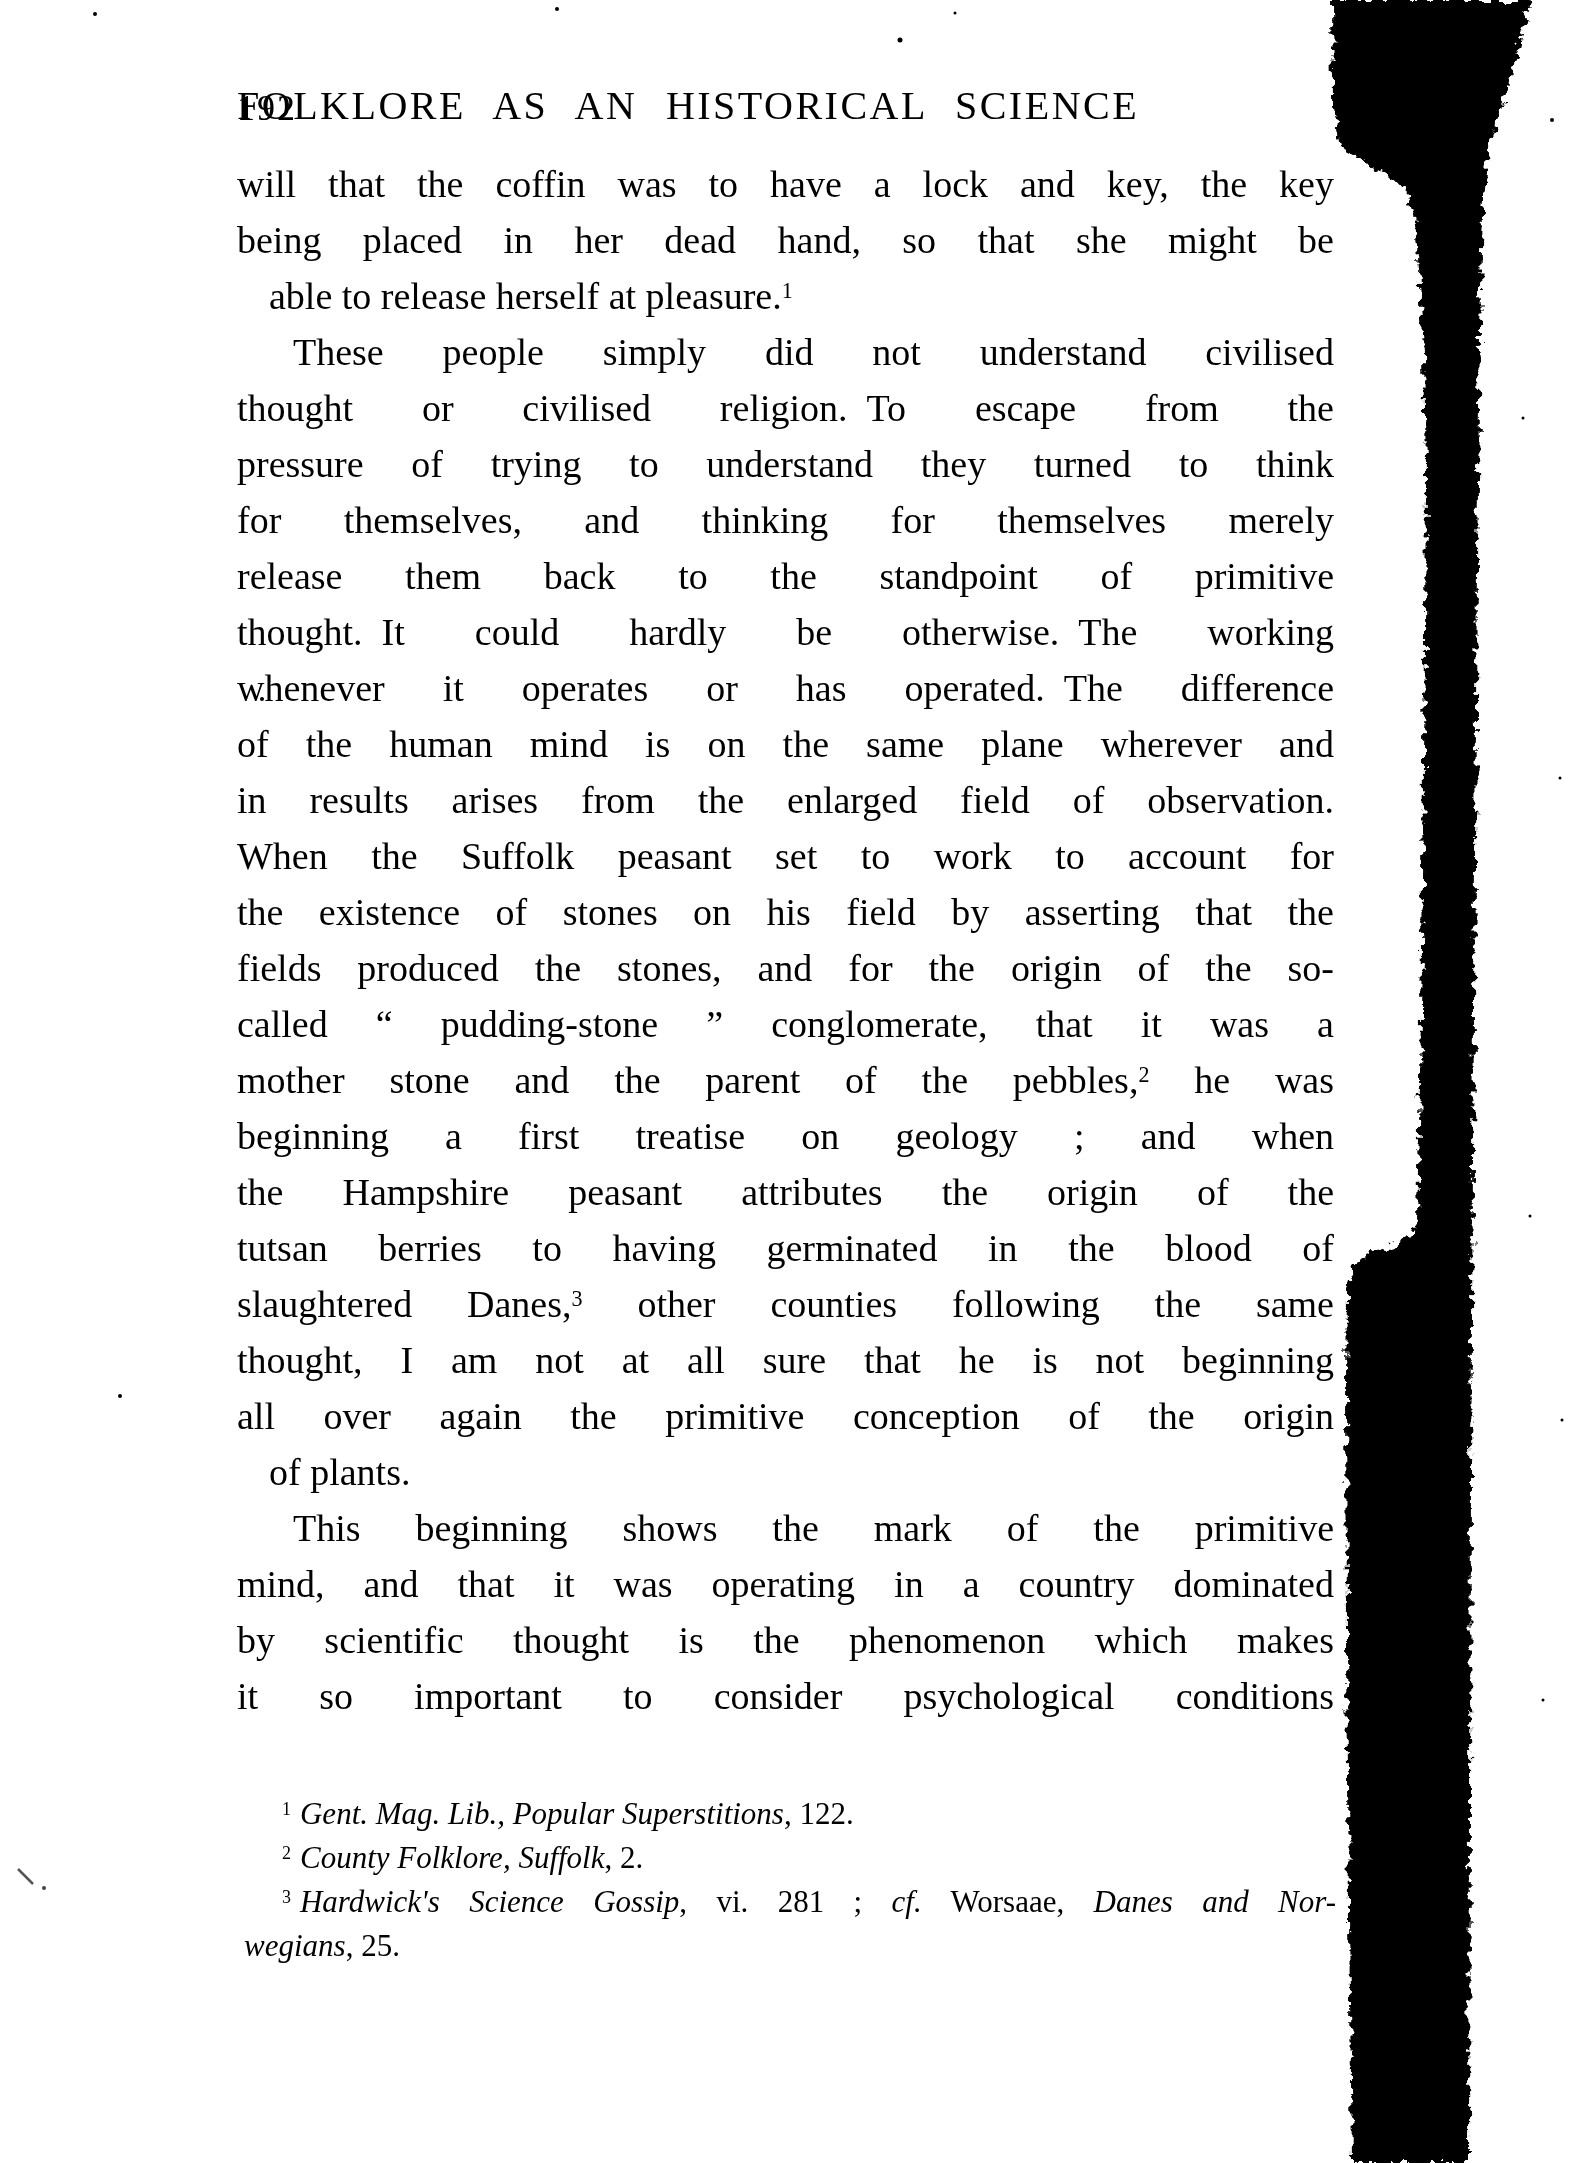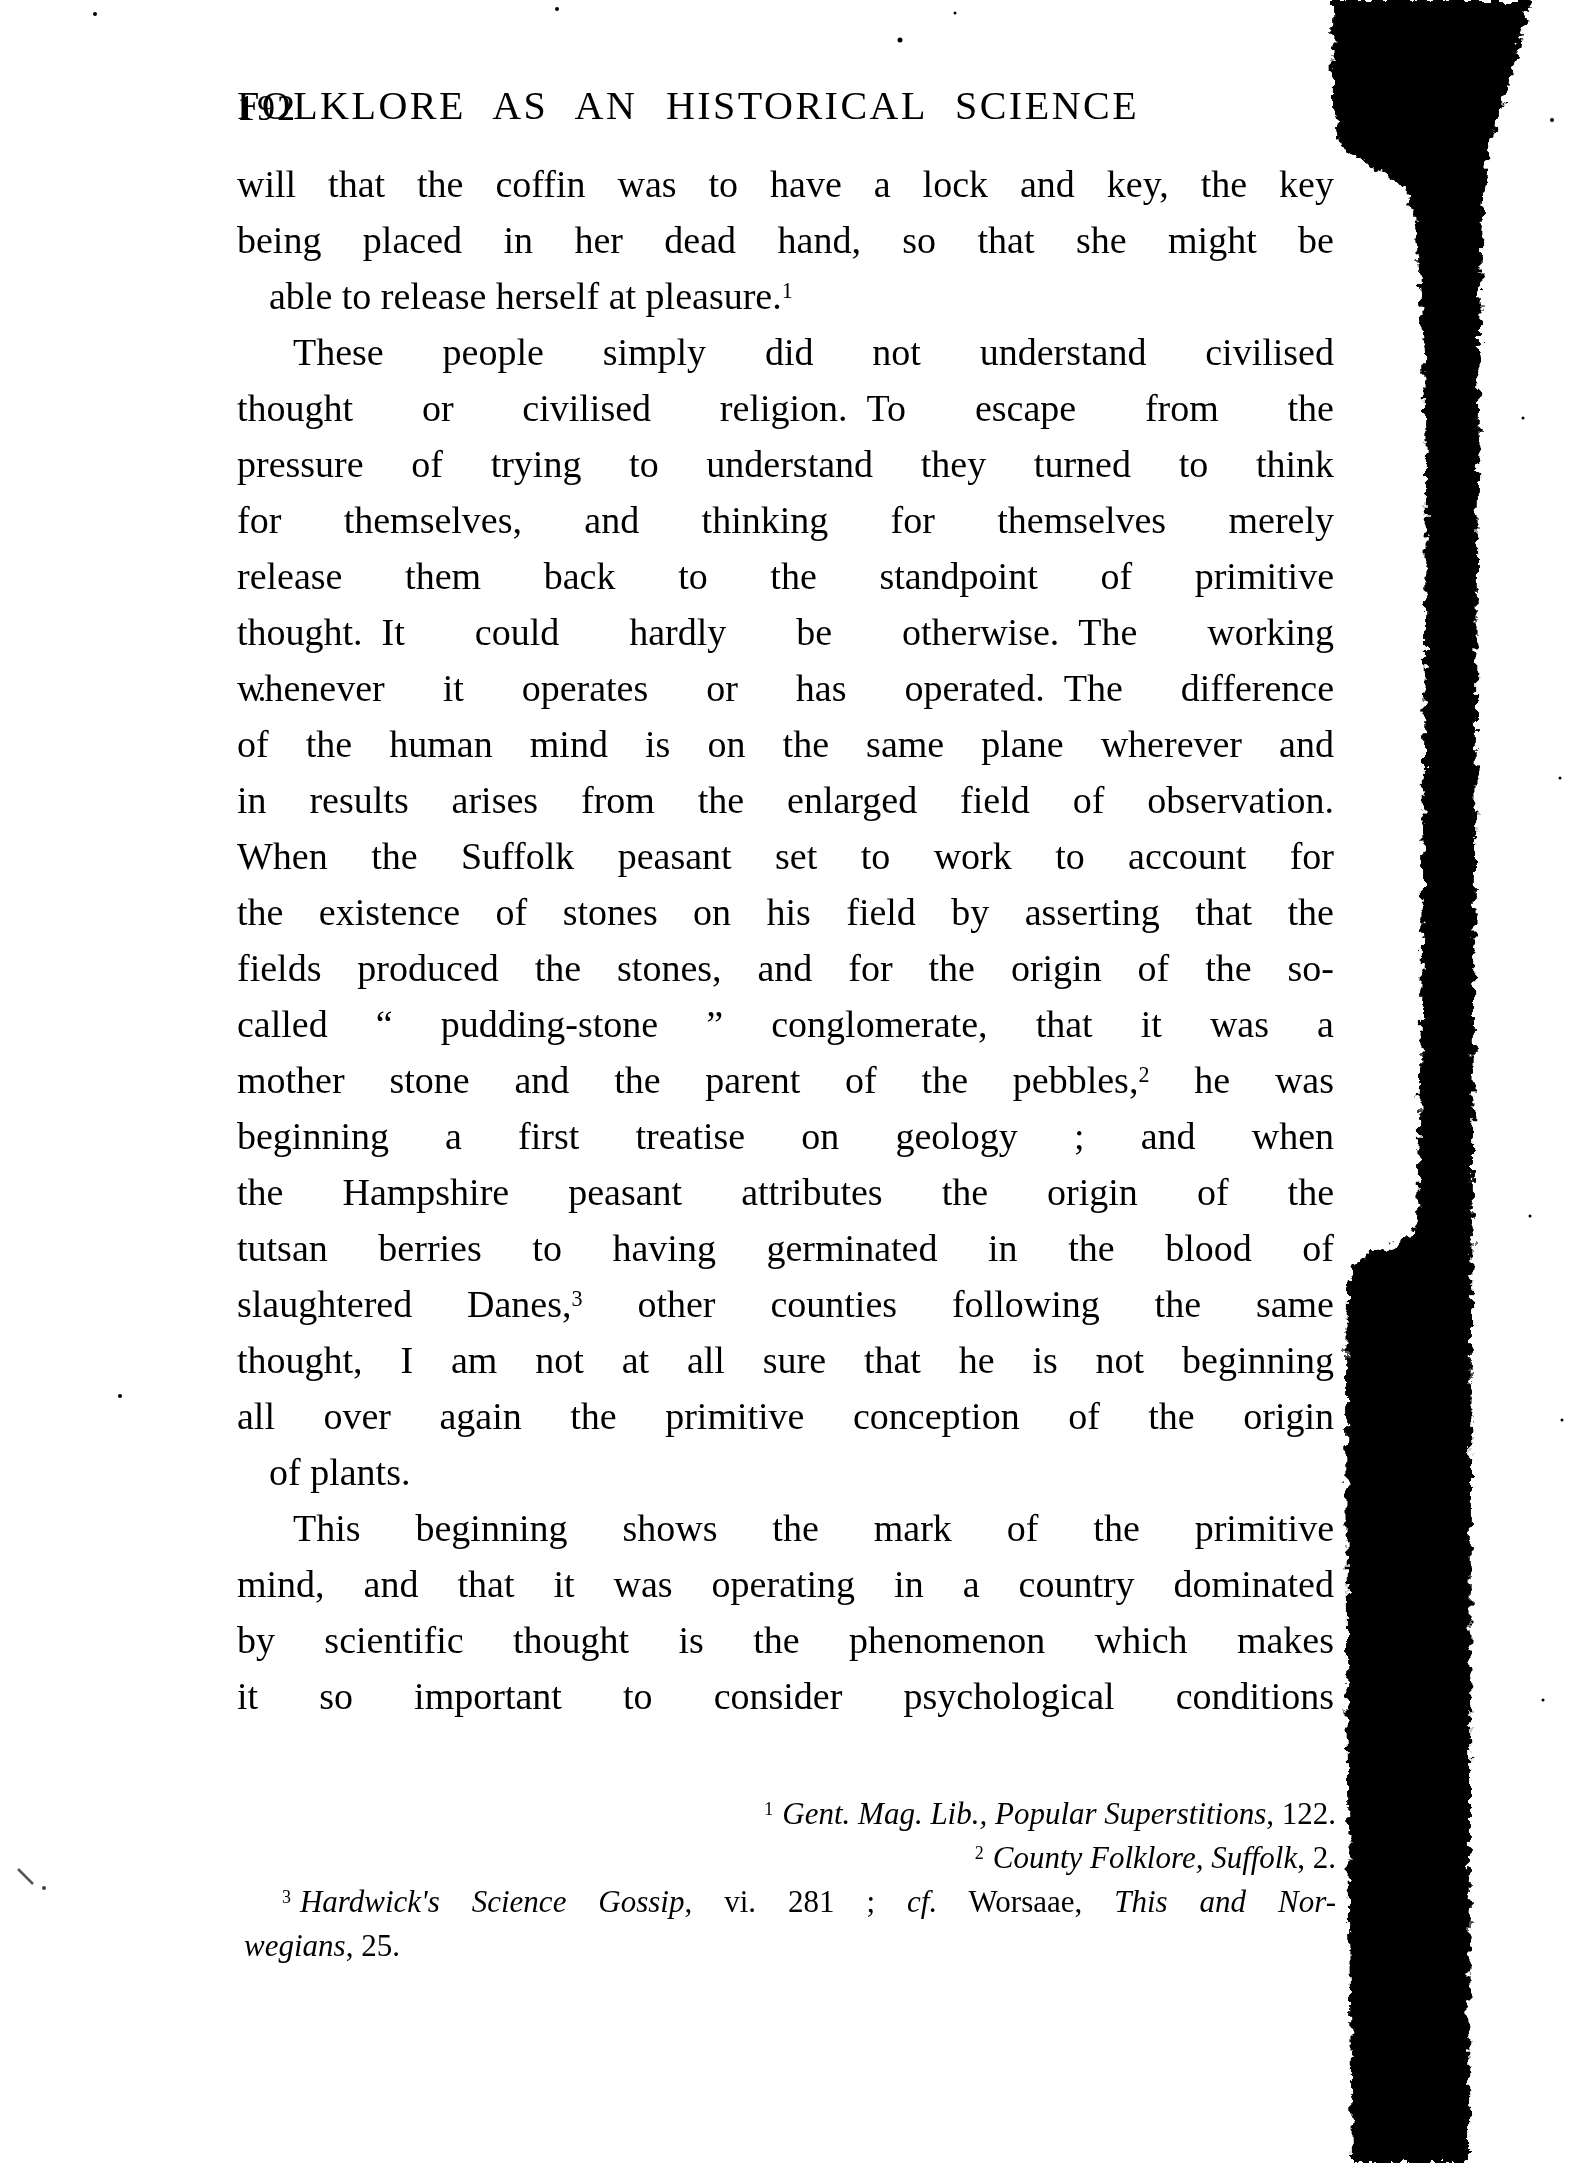--- a/index.html
+++ b/index.html
@@ -34,21 +34,21 @@
   sup.fnref{
     font-size:0.58em;vertical-align:baseline;position:relative;top:-0.5em;
     letter-spacing:0;
   }
   
   #footnotes{
     position:absolute;left:244px;top:1792px;width:1092px;
     font-size:31px;
   }
   .fline{height:44px;line-height:44px;white-space:nowrap;}
-  .fline.findent{padding-left:38px;text-align:right;}
+  .fline.findent{padding-left:38px;}
   .fline.fjust{white-space:normal;text-align:justify;text-align-last:justify;}
   .fline .it{font-style:italic;}
   .fline sup.fnref{margin-right:9px;}
   
   #artifacts{position:absolute;left:0;top:0;pointer-events:none;}
 </style>
 </head>
 <body>
 
 <div id="page">
@@ -85,21 +85,21 @@
       <div class="bline plast">of plants.</div>
       <div class="bline indent">This beginning shows the mark of the primitive</div>
       <div class="bline">mind, and that it was operating in a country dominated</div>
       <div class="bline">by scientific thought is the phenomenon which makes</div>
       <div class="bline">it so important to consider psychological conditions</div>
     </div>
 
   <div id="footnotes">
       <div class="fline findent"><sup class="fnref">1</sup><span class="it">Gent. Mag. Lib., Popular Superstitions</span><span>, 122.</span></div>
       <div class="fline findent"><sup class="fnref">2</sup><span class="it">County Folklore, Suffolk</span><span>, 2.</span></div>
-      <div class="fline findent fjust"><sup class="fnref">3</sup><span class="it">Hardwick's Science Gossip</span><span>, vi. 281 ; </span><span class="it">cf.</span><span> Worsaae, </span><span class="it">This and Nor-</span></div>
+      <div class="fline findent fjust"><sup class="fnref">3</sup><span class="it">Hardwick's Science Gossip</span><span>, vi. 281 ; </span><span class="it">cf.</span><span> Worsaae, </span><span class="it">Danes and Nor-</span></div>
       <div class="fline"><span class="it">wegians</span><span>, 25.</span></div>
     </div>
 
   <svg id="artifacts" width="1593" height="2163" viewBox="0 0 1593 2163">
     <defs>
       <filter id="rough" x="-10%" y="-2%" width="120%" height="104%">
         <feTurbulence type="fractalNoise" baseFrequency="0.11" numOctaves="3" seed="7" result="n"></feTurbulence>
         <feDisplacementMap in="SourceGraphic" in2="n" scale="15" xChannelSelector="R" yChannelSelector="G"></feDisplacementMap>
       </filter>
     </defs>

